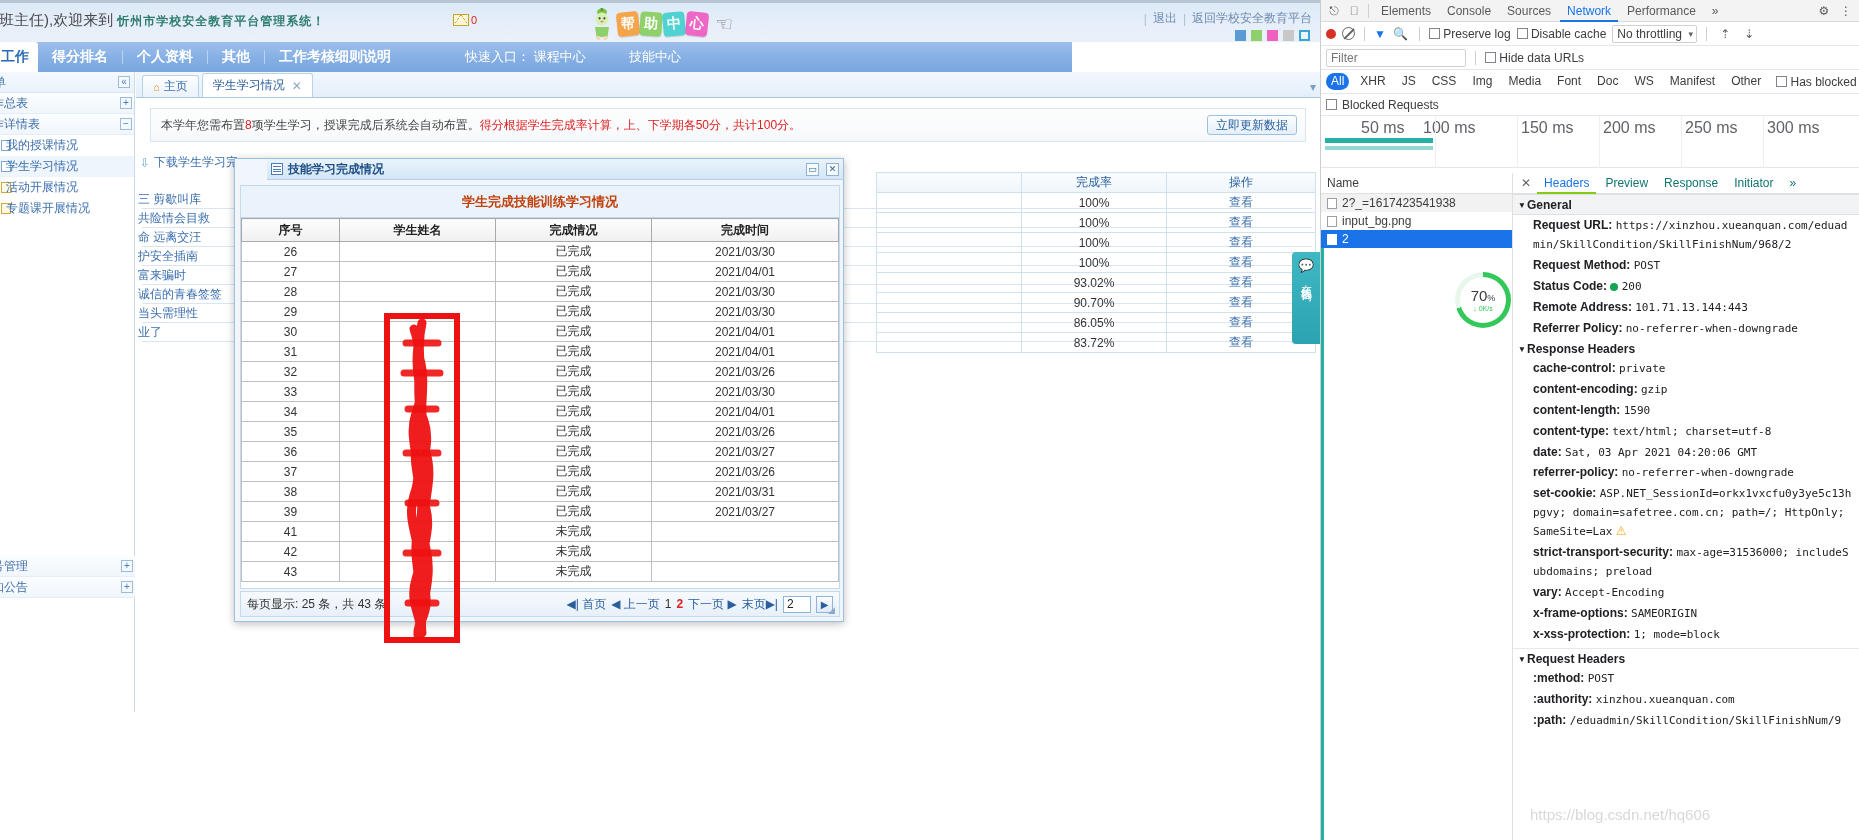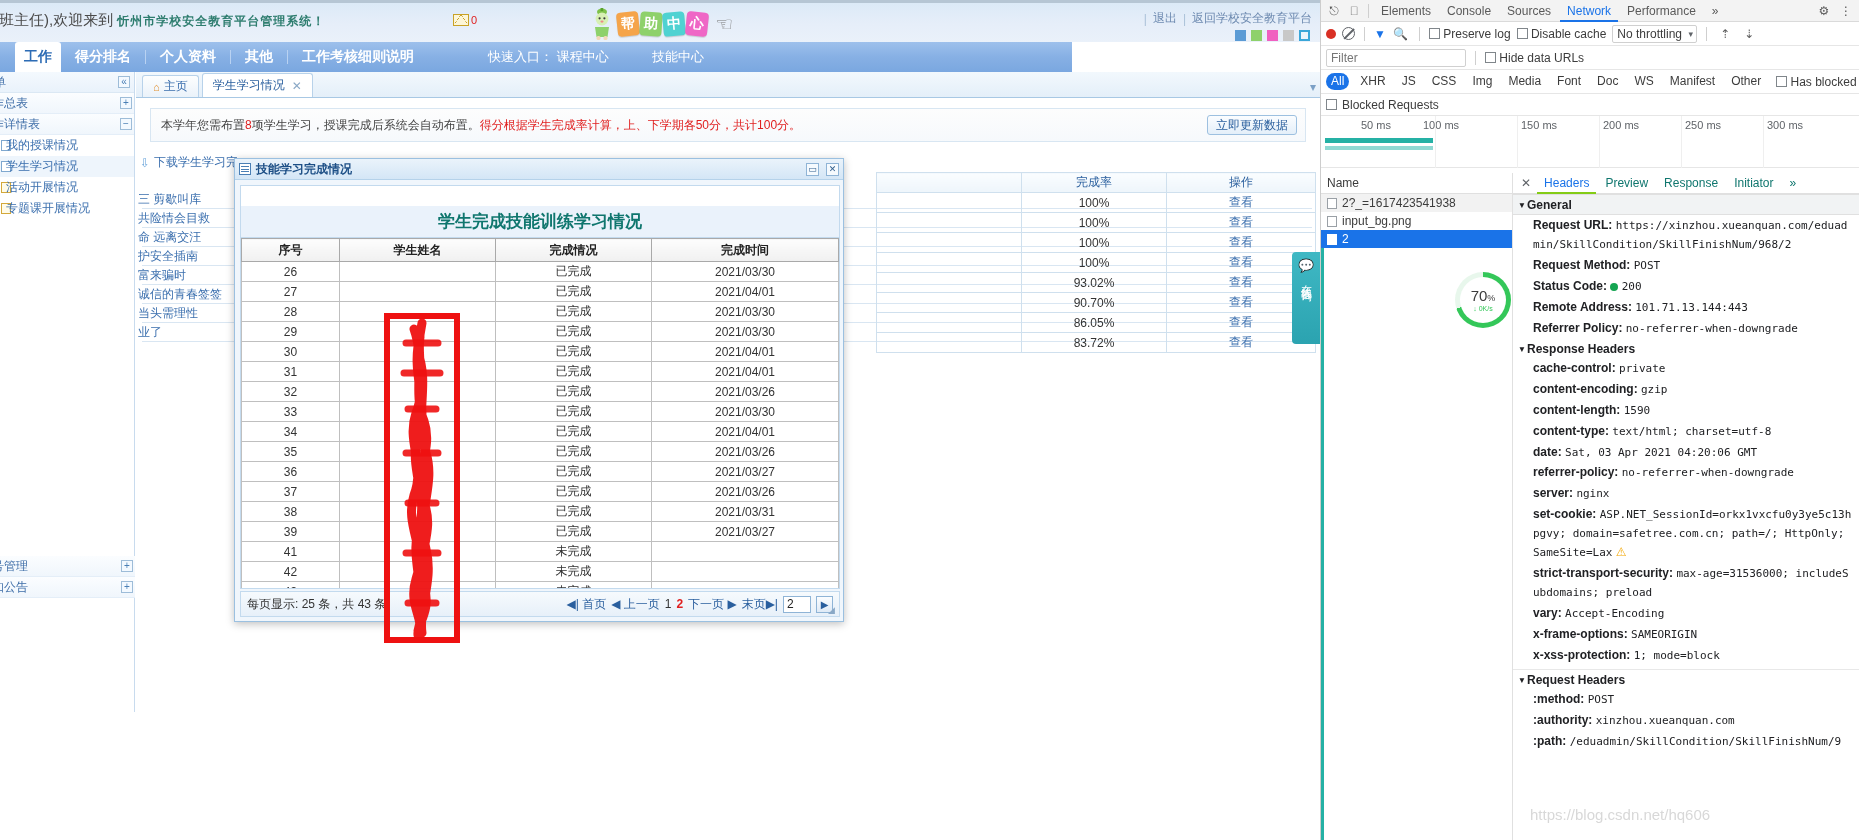--- a/index.html
+++ b/index.html
@@ -60,21 +60,21 @@
   .banner-swatches { position:absolute; right:10px; top:27px; display:flex; gap:5px; align-items:center; }
   .sw { width:11px; height:11px; }
   .sw.blue{background:#5b9bd5;} .sw.green{background:#8ed16b;}
   .sw.pink{background:#f060c0;} .sw.gray{background:#c8c8c8;}
   .sw.win{background:#eaf4fb;border:2px solid #3aa6d8;}
 
   
   .nav {
     position:absolute; left:0; top:42px; width:1072px; height:30px;
     background:linear-gradient(to bottom,#9dc0ec 0%,#87b0e4 50%,#7aa7e0 100%);
-    display:flex; align-items:center;padding-left:23px;
+    display:flex; align-items:center;
   }
   .nav-active {
     height:30px; min-width:34px; padding:0 9px; margin-left:-8px;
     background:#fff; color:#2d6cb5; font-weight:bold; font-size:14px;
     display:flex; align-items:center; justify-content:center;
     border-radius:3px 3px 0 0;
   }
   .nav-item { color:#fff; font-weight:bold; font-size:14px; padding:0 14px; white-space:nowrap; }
   .nav-div { width:1px; height:14px; background:#b9d2f2; }
   .nav-quick { color:#fff; font-size:13px; margin-left:60px; white-space:nowrap; }
@@ -164,20 +164,21 @@
     display:flex; flex-direction:column; align-items:center; padding-top:6px; gap:3px;
   }
   .consult .cico { font-size:13px; }
   .consult .ctxt { writing-mode:vertical-rl; letter-spacing:2px; }
 
   
   .modal {
     position:absolute; left:234px; top:158px; width:610px; height:464px;
     background:#f0f6fc; border:1px solid #9bc0e0;
     box-shadow:0 2px 8px rgba(0,0,0,.25);
+    padding-left:32px;
   }
   .modal-title {
     height:21px; background:linear-gradient(to bottom,#eaf3fb,#d4e6f6);
     border-bottom:1px solid #b5d2ea; display:flex; align-items:center;
     padding:0 4px; gap:5px;
   }
   .mt-ico {
     width:12px; height:12px; border:1px solid #4a7fb5; background:#fff;
     display:flex; flex-direction:column; justify-content:space-evenly; padding:1px;
   }
@@ -185,21 +186,21 @@
   .mt-text { font-size:12px; font-weight:bold; color:#1d4f86; flex:1; }
   .mt-btn {
     width:13px; height:13px; border:1px solid #8fb4d6; background:#f5fafe;
     font-size:9px; line-height:11px; text-align:center; color:#34618f; margin-left:2px;
   }
 
   .modal-body { position:absolute; left:5px; top:26px; width:600px; height:404px; background:#fff; border:1px solid #c3daee; overflow:hidden; }
   .modal-caption {
     height:32px; background:#eaf2fb; border-bottom:1px solid #c3daee;
     display:flex; align-items:center; justify-content:center;
-    font-size:17px; font-weight:bold; color:#0f766e;margin-top:20px;
+    font-size:13px; font-weight:bold; color:#c2410c;
   }
   table.grid { width:100%; border-collapse:collapse; font-size:12px; table-layout:fixed; }
   table.grid th {
     height:23px; background:linear-gradient(to bottom,#fdfdfd,#f0f0f0);
     border:1px solid #a9a9a9; font-size:12px; font-weight:bold; color:#222;
   }
   table.grid td {
     height:18.6px; border:1px solid #bfbfbf; text-align:center; color:#333;
   }
   td.done { color:#e02020; }
@@ -269,21 +270,21 @@
     width:140px; height:18px; border:1px solid #d0d0d0; border-radius:2px;
     font-size:12px; padding:0 4px; color:#80868b; font-family:inherit; background:#fff;
   }
   .type-pill { padding:0 5px; height:17px; line-height:17px; border-radius:9px; font-size:12px; color:#3c3c3c; }
   .type-pill.sel { background:#1a73e8; color:#fff; }
 
   .dt-blocked { height:22px; border-bottom:1px solid #e6e6e6; display:flex; align-items:center; padding:0 5px; gap:5px; font-size:12px; color:#3c3c3c; }
 
   .dt-timeline { height:52px; border-bottom:1px solid #e6e6e6; position:relative; background:#fff; }
   .tl-ticks { position:absolute; left:0; top:0; width:100%; height:20px; }
-  .tl-tick { position:absolute; top:3px; font-size:11px; color:#5f6368; }
+  .tl-tick { position:absolute; top:3px; font-size:16px; color:#5f6368; }
   .tl-line { position:absolute; top:0; width:1px; height:52px; background:#efefef; }
   .tl-bar { position:absolute; left:4px; top:22px; width:108px; height:5px; background:#25b1a5; }
   .tl-bar2 { position:absolute; left:4px; top:30px; width:108px; height:4px; background:#8fd9d3; }
 
   .dt-split { position:absolute; left:0; top:173px; width:539px; bottom:0; display:flex; }
   .dt-names { width:192px; border-right:1px solid #e0e0e0; }
   .dt-names-hd { height:21px; border-bottom:1px solid #e0e0e0; display:flex; align-items:center; padding-left:6px; font-size:12px; color:#3c3c3c; }
   .dt-row { height:18px; display:flex; align-items:center; gap:5px; padding-left:6px; font-size:12px; color:#3c3c3c; }
   .dt-row.alt { background:#f2f2f2; }
   .dt-row.sel { background:#1a73e8; color:#fff; }
@@ -825,21 +826,20 @@
       <div class="dt-sec">
         <span class="caret">▾</span><span>Response Headers</span>
       </div>
       <div id="response-list">
           <div class="hdr-line"><span class="hdr-k">cache-control: </span><span class="hdr-v">private</span></div>
           <div class="hdr-line"><span class="hdr-k">content-encoding: </span><span class="hdr-v">gzip</span></div>
           <div class="hdr-line"><span class="hdr-k">content-length: </span><span class="hdr-v">1590</span></div>
           <div class="hdr-line"><span class="hdr-k">content-type: </span><span class="hdr-v">text/html; charset=utf-8</span></div>
           <div class="hdr-line"><span class="hdr-k">date: </span><span class="hdr-v">Sat, 03 Apr 2021 04:20:06 GMT</span></div>
           <div class="hdr-line"><span class="hdr-k">referrer-policy: </span><span class="hdr-v">no-referrer-when-downgrade</span></div>
-          <div class="hdr-line"><span class="hdr-k">server: </span><span class="hdr-v">nginx</span></div>
           <div class="hdr-line"><span class="hdr-k">set-cookie: </span><span class="hdr-v">ASP.NET_SessionId=orkx1vxcfu0y3ye5c13hpgvy; domain=safetree.com.cn; path=/; HttpOnly; SameSite=Lax</span><span class="warn"> ⚠</span></div>
           <div class="hdr-line"><span class="hdr-k">strict-transport-security: </span><span class="hdr-v">max-age=31536000; includeSubdomains; preload</span></div>
           <div class="hdr-line"><span class="hdr-k">vary: </span><span class="hdr-v">Accept-Encoding</span></div>
           <div class="hdr-line"><span class="hdr-k">x-frame-options: </span><span class="hdr-v">SAMEORIGIN</span></div>
           <div class="hdr-line"><span class="hdr-k">x-xss-protection: </span><span class="hdr-v">1; mode=block</span></div>
         </div>
 
       <div class="dt-sec" style="border-top:1px solid #e8e8e8;margin-top:3px">
         <span class="caret">▾</span><span>Request Headers</span>
       </div>

